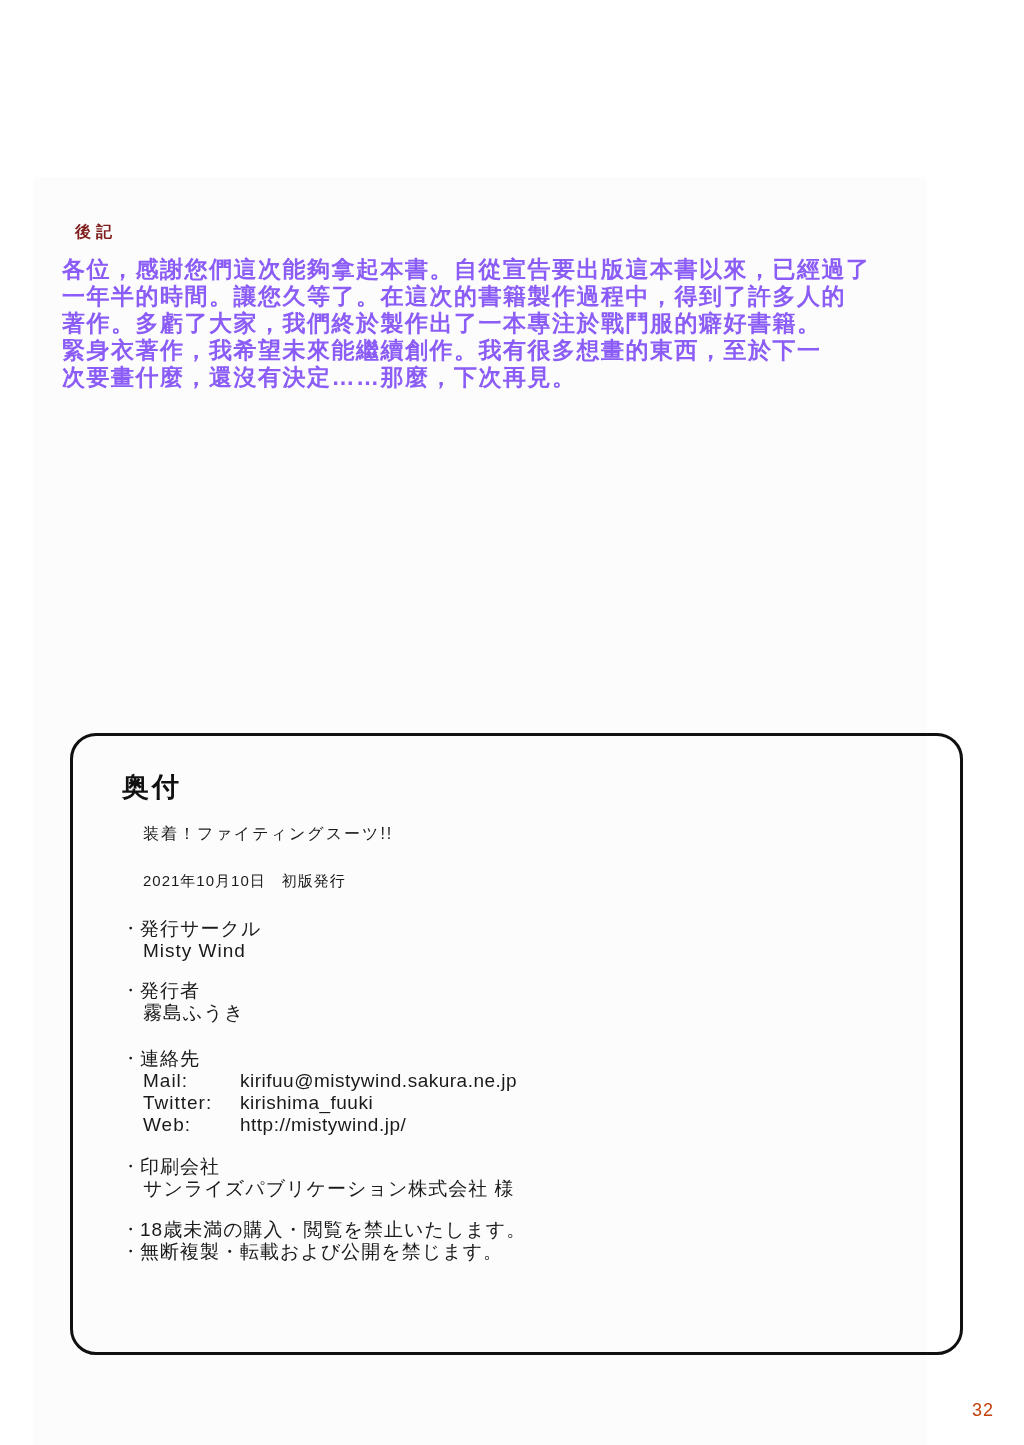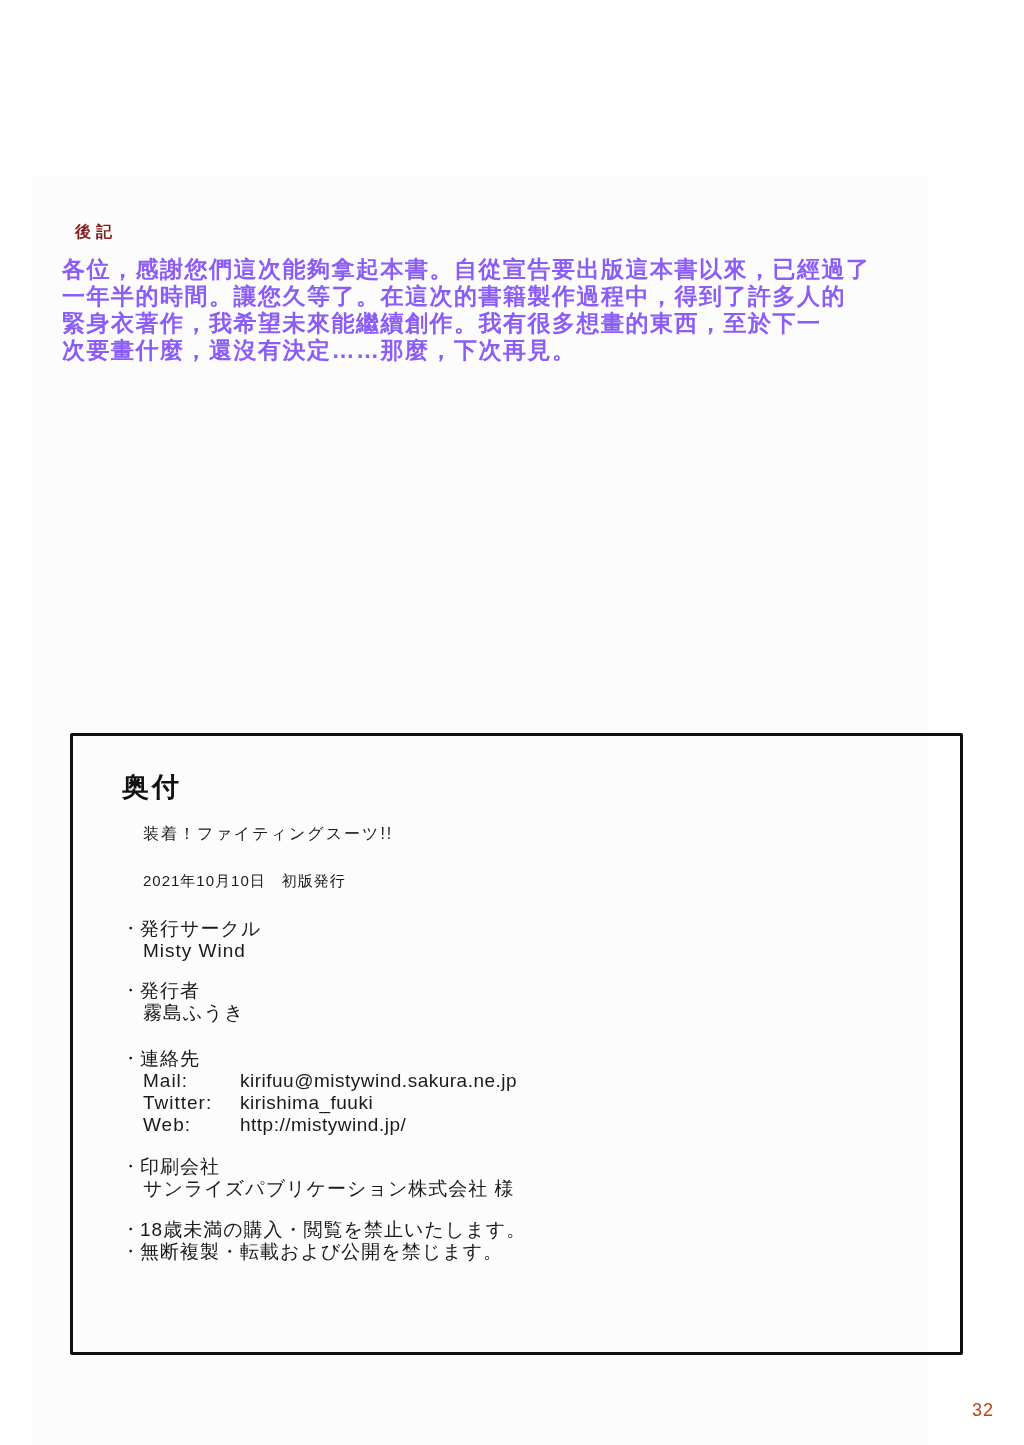--- a/index.html
+++ b/index.html
@@ -50,21 +50,21 @@
   }
   
   .colophon-box {
     position: absolute;
     left: 70px;
     top: 733px;
     width: 893px;
     height: 622px;
     box-sizing: border-box;
     border: 3px solid #101010;
-    border-radius: 2px;
+    border-radius: 26px;
     background: transparent;
   }
   .colophon-content {
     padding: 36px 20px 0 49px;
     font-size: 19px;
     line-height: 22px;
     letter-spacing: 1px;
     color: #1a1a1a;
   }
   .colophon-heading {
@@ -118,20 +118,21 @@
 
 <div class="page">
 
   <div class="scan-area"></div>
 
   <h2 class="afterword-heading">後記</h2>
 
   <div class="afterword-text">
     <div>各位，感謝您們這次能夠拿起本書。自從宣告要出版這本書以來，已經過了</div>
     <div>一年半的時間。讓您久等了。在這次的書籍製作過程中，得到了許多人的</div>
+    <div>著作。多虧了大家，我們終於製作出了一本專注於戰鬥服的癖好書籍。</div>
     <div>緊身衣著作，我希望未來能繼續創作。我有很多想畫的東西，至於下一</div>
     <div>次要畫什麼，還沒有決定……那麼，下次再見。</div>
   </div>
 
   <section class="colophon-box">
     <div class="colophon-content">
 
       <h1 class="colophon-heading">奥付</h1>
 
       <div class="book-title">装着！ファイティングスーツ!!</div>

